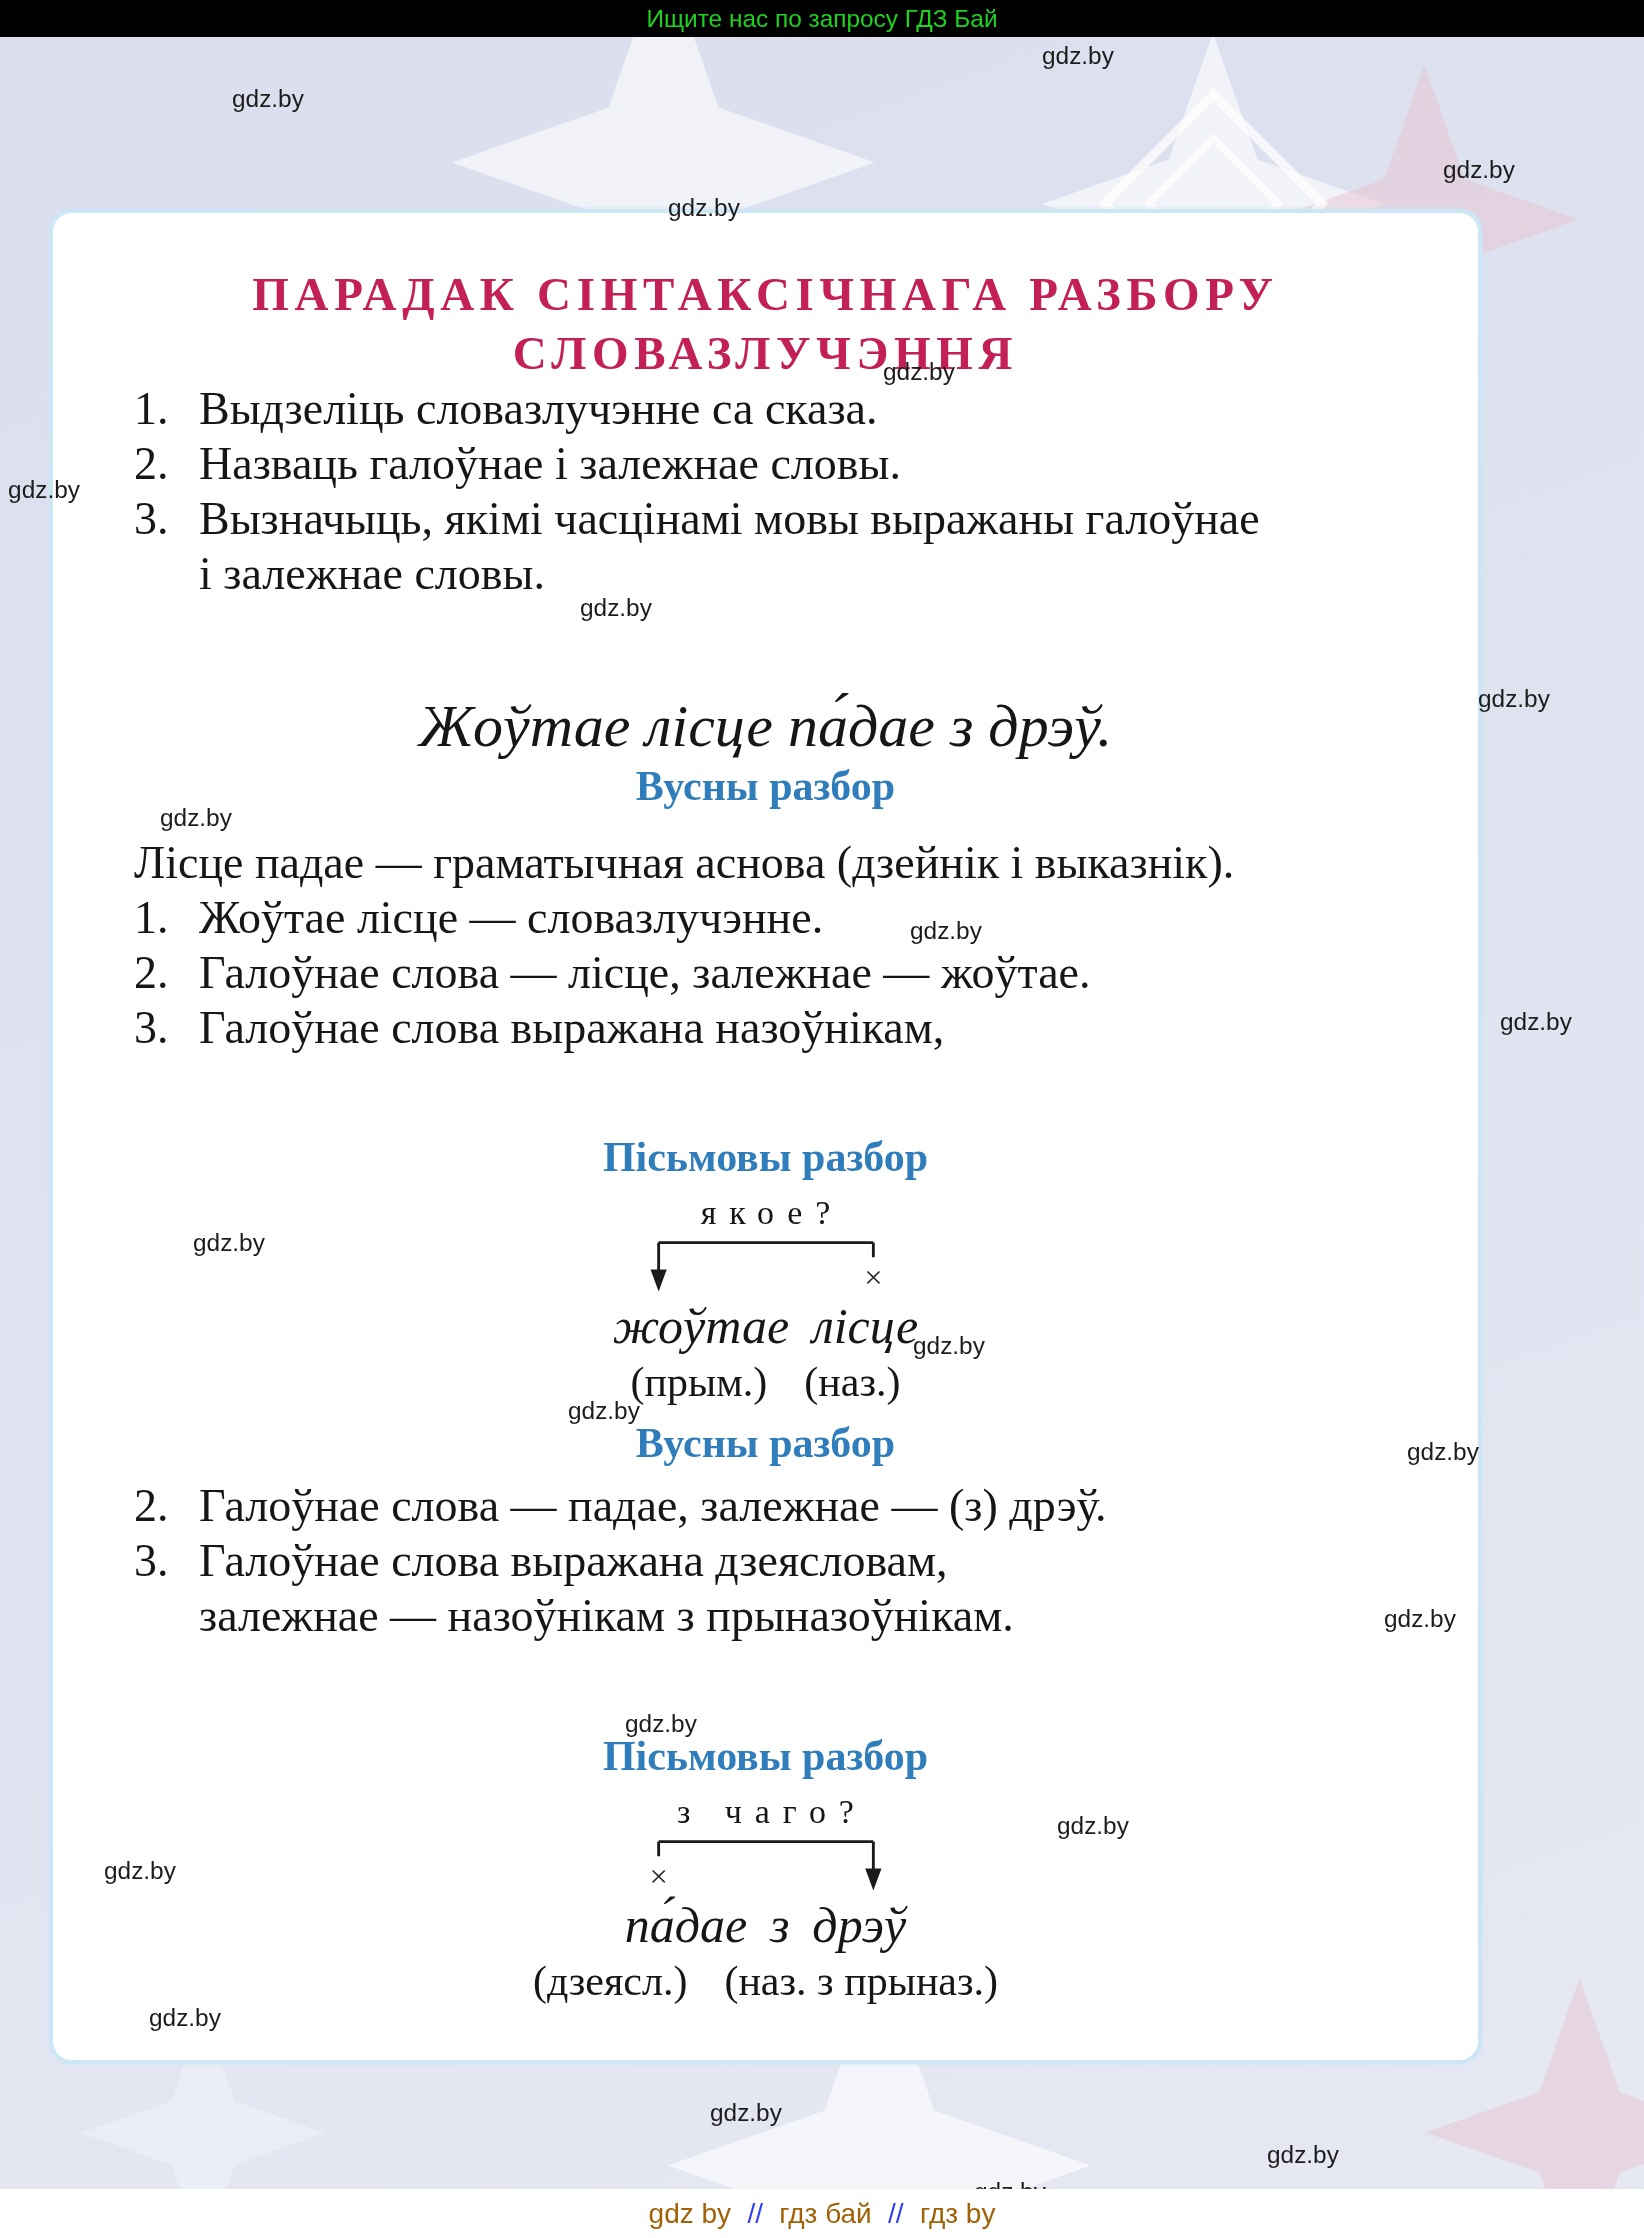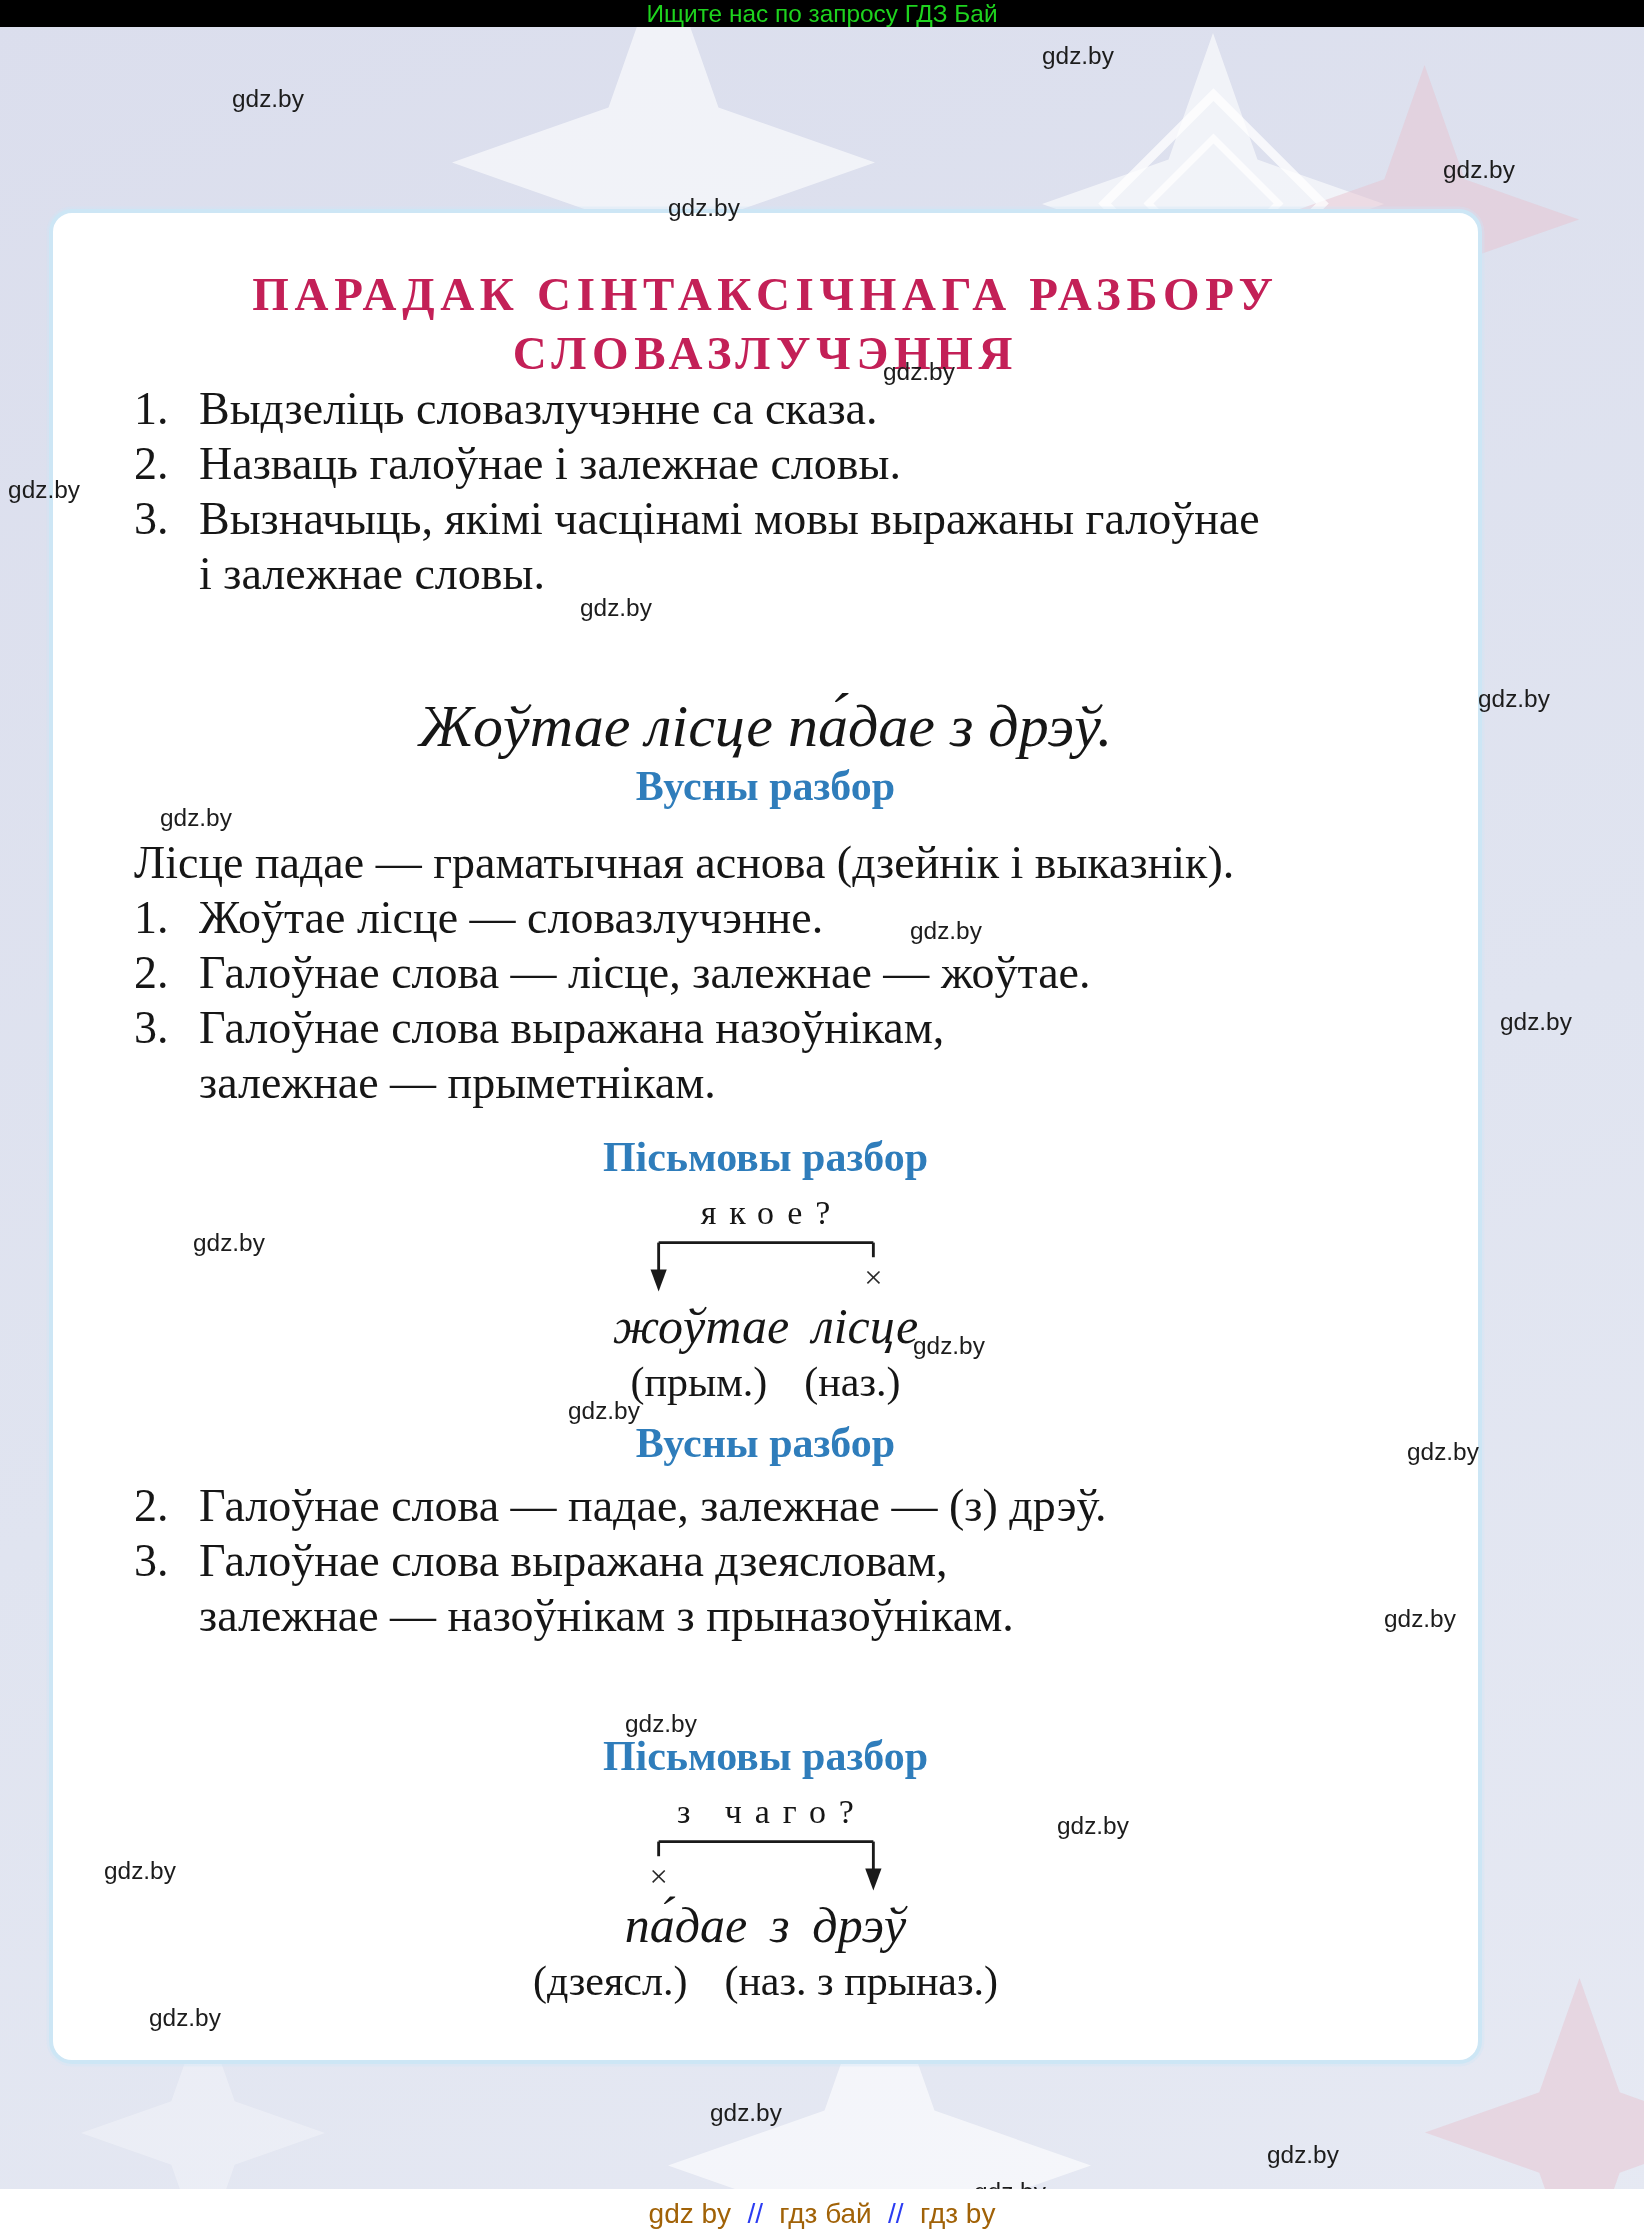--- a/index.html
+++ b/index.html
@@ -1,21 +1,21 @@
 <!DOCTYPE html>
 <html style="font-size:13px"><head>
 <meta charset="utf-8">
 <style>
   html,body{margin:0;padding:0;}
   .page{position:relative;width:1644px;height:2239px;overflow:hidden;
         background:linear-gradient(160deg,#dbdeed 0%,#e0e4f0 55%,#e6e9f3 100%);
         font-family:"Liberation Serif","DejaVu Serif",serif;color:#161616;}
 
   
-  .topbar{position:absolute;top:0;left:0;right:0;height:27px;background:#000;z-index:6;
+  .topbar{position:absolute;top:0;left:0;right:0;height:37px;background:#000;z-index:6;
           display:flex;align-items:center;justify-content:center;
           font-family:"Liberation Sans","DejaVu Sans",sans-serif;font-size:24.4px;color:#1ed31e;}
 
   
   .orn{position:absolute;z-index:1;}
   .star{clip-path:polygon(50% 0%,63% 37%,100% 50%,63% 63%,50% 100%,37% 63%,0% 50%,37% 37%);}
   .orn.white{background:rgba(255,255,255,.6);}
   .orn.pink{background:rgba(231,196,207,.5);}
   .diamond{border:9px solid rgba(255,255,255,.75);transform:rotate(45deg);box-sizing:border-box;}
   .diamond::after{content:"";position:absolute;inset:23px;border:7.3px solid rgba(255,255,255,.75);}
@@ -88,21 +88,21 @@
         <div class="line"><span class="num">3.</span><span>Вызначыць, якімі часцінамі мовы выражаны галоўнае</span><br><span>і залежнае словы.</span></div>
       </div>
 
     <div class="abs sentence" style="top:479px">Жоўтае лісце па́дае з дрэў.</div>
 
     <div class="abs h-blue" style="top:549px">Вусны разбор</div>
     <div class="abs tlist" style="top:622px">
         <div class="line"><span class="it">Лісце падае</span><span> — граматычная аснова (дзейнік і выказнік).</span></div>
         <div class="line"><span class="num">1.</span><span class="it">Жоўтае лісце</span><span> — словазлучэнне.</span></div>
         <div class="line"><span class="num">2.</span><span>Галоўнае слова — </span><span class="it">лісце</span><span>, залежнае — </span><span class="it">жоўтае</span><span>.</span></div>
-        <div class="line"><span class="num">3.</span><span>Галоўнае слова выражана назоўнікам,</span><br><span>залежнае — прыметнікам.</span></div>
+        <div class="line"><span class="num">3.</span><span>Галоўнае слова выражана назоўнікам,</span><br></div>
       </div>
 
     <div class="abs h-blue" style="top:920px">Пісьмовы разбор</div>
     <div class="diagram" style="top:979px">
       <div class="q">якое?</div>
       <svg class="dia-svg" width="244" height="62" viewBox="0 0 300 76">
         <path d="M18 8 H282" stroke="#1a1a1a" stroke-width="3.5" fill="none"></path>
         <path d="M18 8 V44" stroke="#1a1a1a" stroke-width="3.5" fill="none"></path>
         <polygon points="18,68 8,41 28,41" fill="#1a1a1a"></polygon>
         <path d="M282 8 V26" stroke="#1a1a1a" stroke-width="3.5" fill="none"></path>

